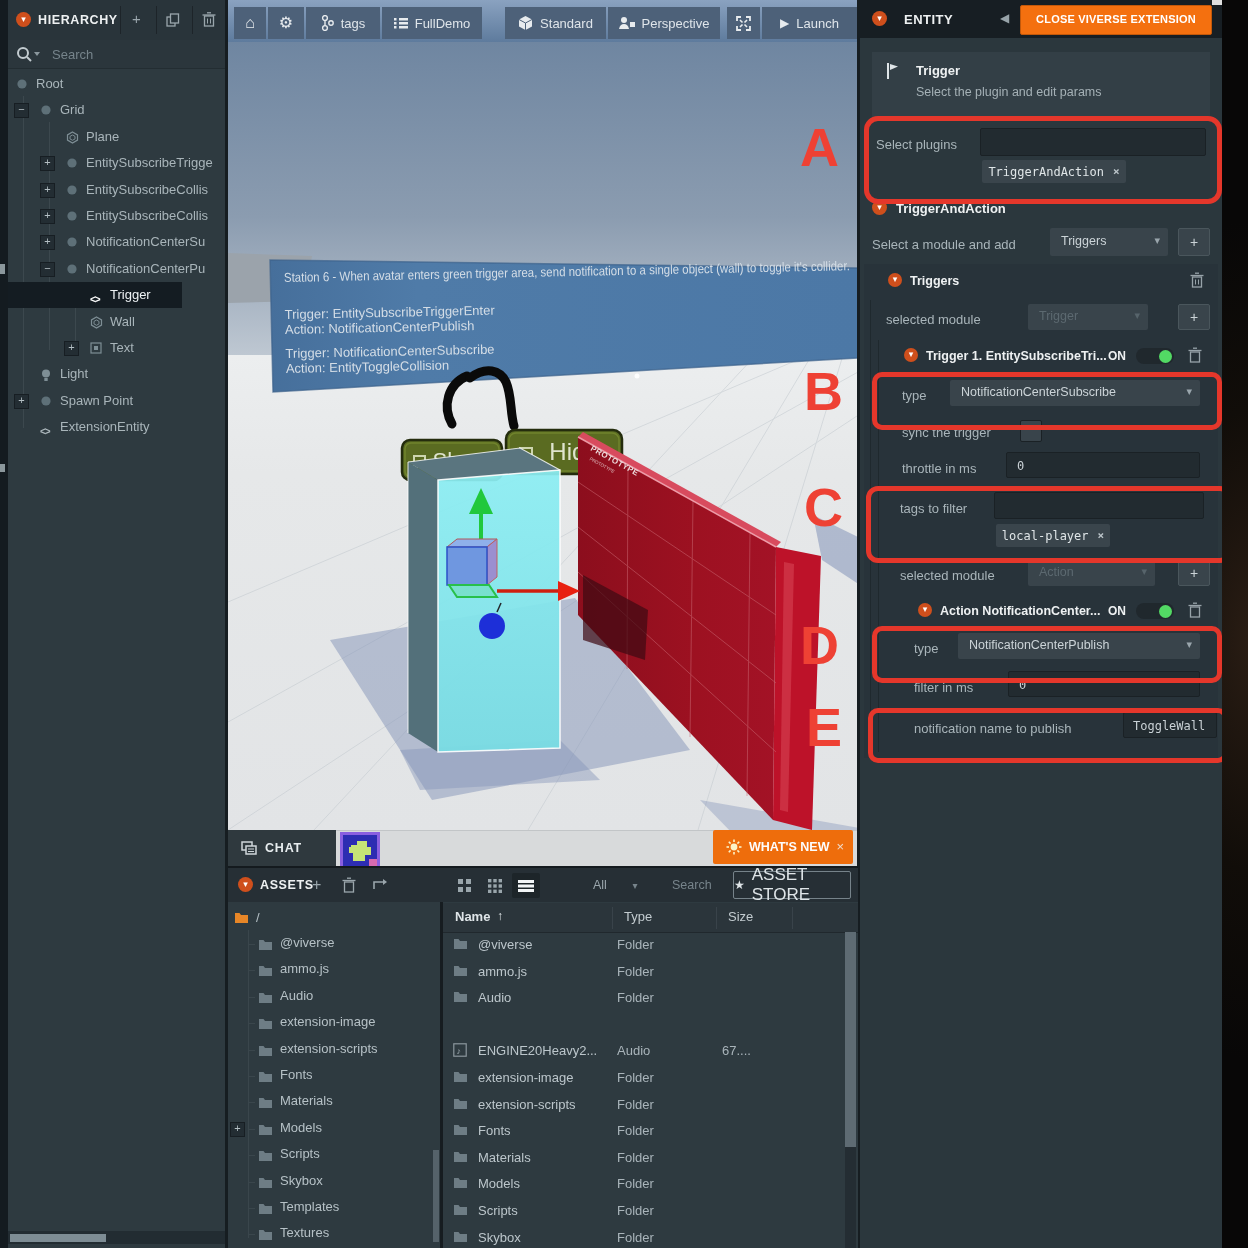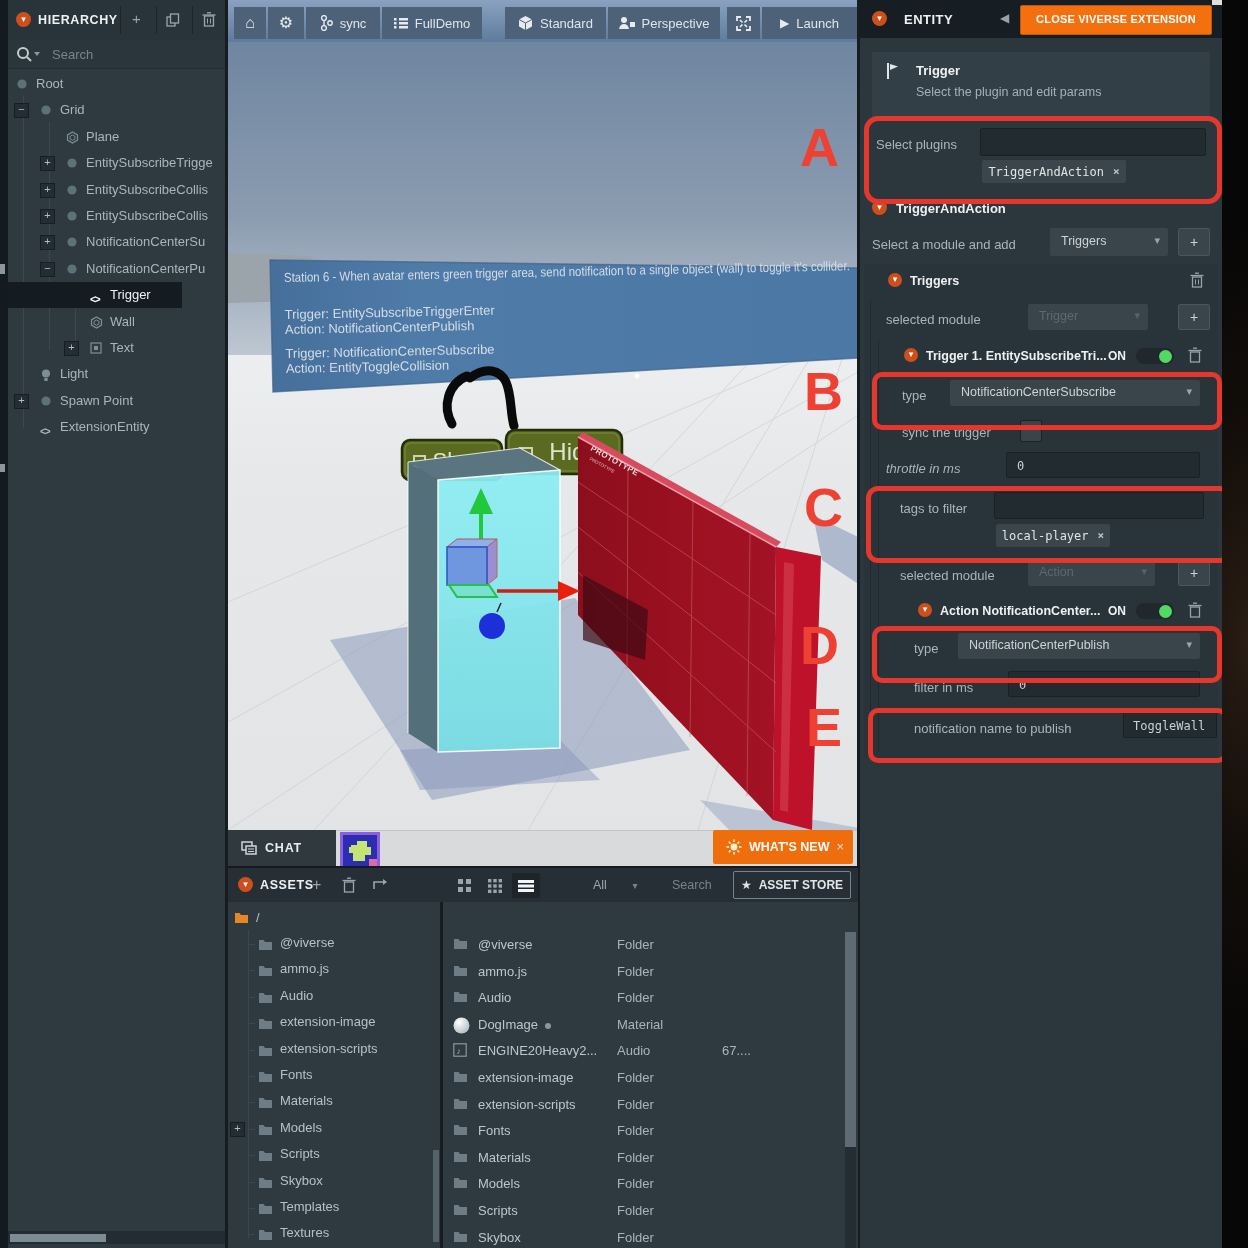--- a/index.html
+++ b/index.html
@@ -295,21 +295,21 @@
     <div class="tbtn" style="left:40px;width:36px;">
         <span class="glyph">⚙</span>
       </div>
     <div class="tbtn" style="left:78px;width:74px;">
       <svg width="13" height="16">
           <circle cx="4" cy="3" r="2.4" fill="none" stroke="#e7ebee" stroke-width="1.4"></circle>
           <circle cx="4" cy="13" r="2.4" fill="none" stroke="#e7ebee" stroke-width="1.4"></circle>
           <circle cx="10" cy="8" r="2.2" fill="none" stroke="#e7ebee" stroke-width="1.4"></circle>
           <line x1="4" y1="5.4" x2="4" y2="10.6" stroke="#e7ebee" stroke-width="1.4"></line>
         </svg>
-      <span>sync</span>
+      <span>tags</span>
     </div>
     <div class="tbtn" style="left:154px;width:100px;">
       <svg width="14" height="12">
           <rect x="0" y="1" width="2.5" height="2.5" fill="#e7ebee"></rect>
           <rect x="5" y="1" width="9" height="2.5" fill="#e7ebee"></rect>
           <rect x="0" y="5" width="2.5" height="2.5" fill="#e7ebee"></rect>
           <rect x="5" y="5" width="9" height="2.5" fill="#e7ebee"></rect>
           <rect x="0" y="9" width="2.5" height="2.5" fill="#e7ebee"></rect>
           <rect x="5" y="9" width="9" height="2.5" fill="#e7ebee"></rect>
         </svg>
@@ -578,21 +578,21 @@
 
     <div class="abs elabel" style="left:42px;top:388px;">type</div>
     <div class="abs edrop" style="left:90px;top:380px;width:250px;height:26px;">
       <span class="dtext">NotificationCenterSubscribe</span>
       <span class="dcaret">▾</span>
     </div>
 
     <div class="abs elabel" style="left:42px;top:425px;">sync the trigger</div>
     <div class="abs checkbox" style="left:160px;top:420px;"></div>
 
-    <div class="abs elabel" style="left:26px;top:461px;font-style:italic;">throttle in ms</div>
+    <div class="abs elabel" style="left:42px;top:461px;">throttle in ms</div>
     <div class="abs einput" style="left:146px;top:452px;width:194px;height:26px;">
       <span class="abs eval mono" style="left:10px;top:6px;">0</span>
     </div>
 
     <div class="abs elabel" style="left:40px;top:501px;">tags to filter</div>
     <div class="abs einput" style="left:134px;top:492px;width:210px;height:27px;"></div>
     <div class="abs etag mono" style="left:136px;top:524px;width:114px;height:23px;">
       <span>local-player</span>
       <span class="x">×</span>
     </div>
@@ -688,21 +688,21 @@
           <rect x="0" y="9" width="16" height="3" fill="#f2f5f6"></rect>
         </svg>
     </div>
     <div class="abs" style="left:365px;top:10px;font-size:12.5px;color:#9aa6ac;">
       <span>All</span>
       <span style="margin-left:22px;font-size:10px;color:#77848b;">▾</span>
     </div>
     <div class="abs" style="left:444px;top:10px;font-size:12.5px;color:#77848b;">Search</div>
     <div class="abs" style="left:505px;top:3px;width:116px;height:26px;border:1px solid #76838a;border-radius:2px;display:flex;align-items:center;justify-content:center;gap:7px;">
       <span style="color:#dfe5e8;font-size:12px;">★</span>
-      <span style="color:#dfe5e8;font-size:12px;font-weight:bold;">ASSET STORE</span>
+      <span style="color:#dfe5e8;font-size:17px;font-weight:normal;">ASSET STORE</span>
     </div>
   </div>
 
   <div class="abs" id="assets-body">
     <div class="abs" style="left:20px;top:28px;width:1px;height:308px;background:#3a464c;"></div>
     <div class="abs" id="asset-folders" style="left:0;top:0;width:212px;height:346px;">
         <div class="frow" style="left: 0px; top: 5px; width: 212px;">
           <div class="hic" style="left: 6px; top: 4px;">
             <svg width="15" height="12" viewBox="0 0 15 12">
               <path d="M1,2 h4.5 l1.5,2 H14 v8 H1 z" fill="#e78627"></path>
@@ -814,20 +814,29 @@
           <div style="position: absolute; left: 20px; top: 12px; width: 7px; height: 1px; background: rgb(58, 70, 76);"></div>
           <div class="hic" style="left: 30px; top: 6px;">
             <svg width="15" height="12" viewBox="0 0 15 12">
               <path d="M1,2 h4.5 l1.5,2 H14 v8 H1 z" fill="#6e7d85"></path>
             </svg>
           </div>
           <div class="flabel" style="left: 52px;">Textures</div>
         </div>
       </div>
     <div class="abs" id="afold-divider"></div>
+    <div class="abs" id="atable-head">
+      <span class="abs acol" style="left:12px;top:6px;font-weight:bold;color:#dfe5e8;">Name</span>
+      <span class="abs" style="left:54px;top:6px;font-size:12px;color:#dfe5e8;">↑</span>
+      <div class="abs acol-div" style="left:169px;"></div>
+      <span class="abs acol" style="left:181px;top:6px;">Type</span>
+      <div class="abs acol-div" style="left:273px;"></div>
+      <span class="abs acol" style="left:285px;top:6px;">Size</span>
+      <div class="abs acol-div" style="left:349px;"></div>
+    </div>
     <div class="abs" id="asset-rows" style="left:215px;top:30px;width:402px;height:316px;">
         <div class="arow" style="top: 0px;">
           <div class="hic" style="left: 10px; top: 5px;">
             <svg width="15" height="12" viewBox="0 0 15 12">
               <path d="M1,2 h4.5 l1.5,2 H14 v8 H1 z" fill="#6e7d85"></path>
             </svg>
           </div>
           <div class="aname">@viverse</div>
           <div class="atype">Folder</div>
         </div>
@@ -841,35 +850,20 @@
           <div class="atype">Folder</div>
         </div>
         <div class="arow" style="top: 53.2px;">
           <div class="hic" style="left: 10px; top: 5px;">
             <svg width="15" height="12" viewBox="0 0 15 12">
               <path d="M1,2 h4.5 l1.5,2 H14 v8 H1 z" fill="#6e7d85"></path>
             </svg>
           </div>
           <div class="aname">Audio</div>
           <div class="atype">Folder</div>
-        </div>
-        <div class="arow" style="top: 79.8px;">
-          <div class="hic" style="left: 10px; top: 5px;">
-            <svg width="17" height="17">
-              <defs>
-                <radialGradient id="sphGrad" cx="35%" cy="30%" r="75%">
-                  <stop offset="0%" stop-color="#ffffff"></stop>
-                  <stop offset="100%" stop-color="#b4bec4"></stop>
-                </radialGradient>
-              </defs>
-              <circle cx="8.5" cy="8.5" r="8" fill="url(#sphGrad)"></circle>
-            </svg>
-          </div>
-          <div class="aname">DogImage<span class="namedot"></span></div>
-          <div class="atype">Material</div>
         </div>
         <div class="arow" style="top: 106.4px;">
           <div class="hic" style="left: 10px; top: 5px;">
             <svg width="14" height="14">
               <rect x="0.8" y="0.8" width="12.4" height="12.4" fill="none" stroke="#8b979d" stroke-width="1.2"></rect>
               <text x="3.6" y="10.6" font-size="9" fill="#9aa6ac">♪</text>
             </svg>
           </div>
           <div class="aname">ENGINE20Heavy2...</div>
           <div class="atype">Audio</div>

